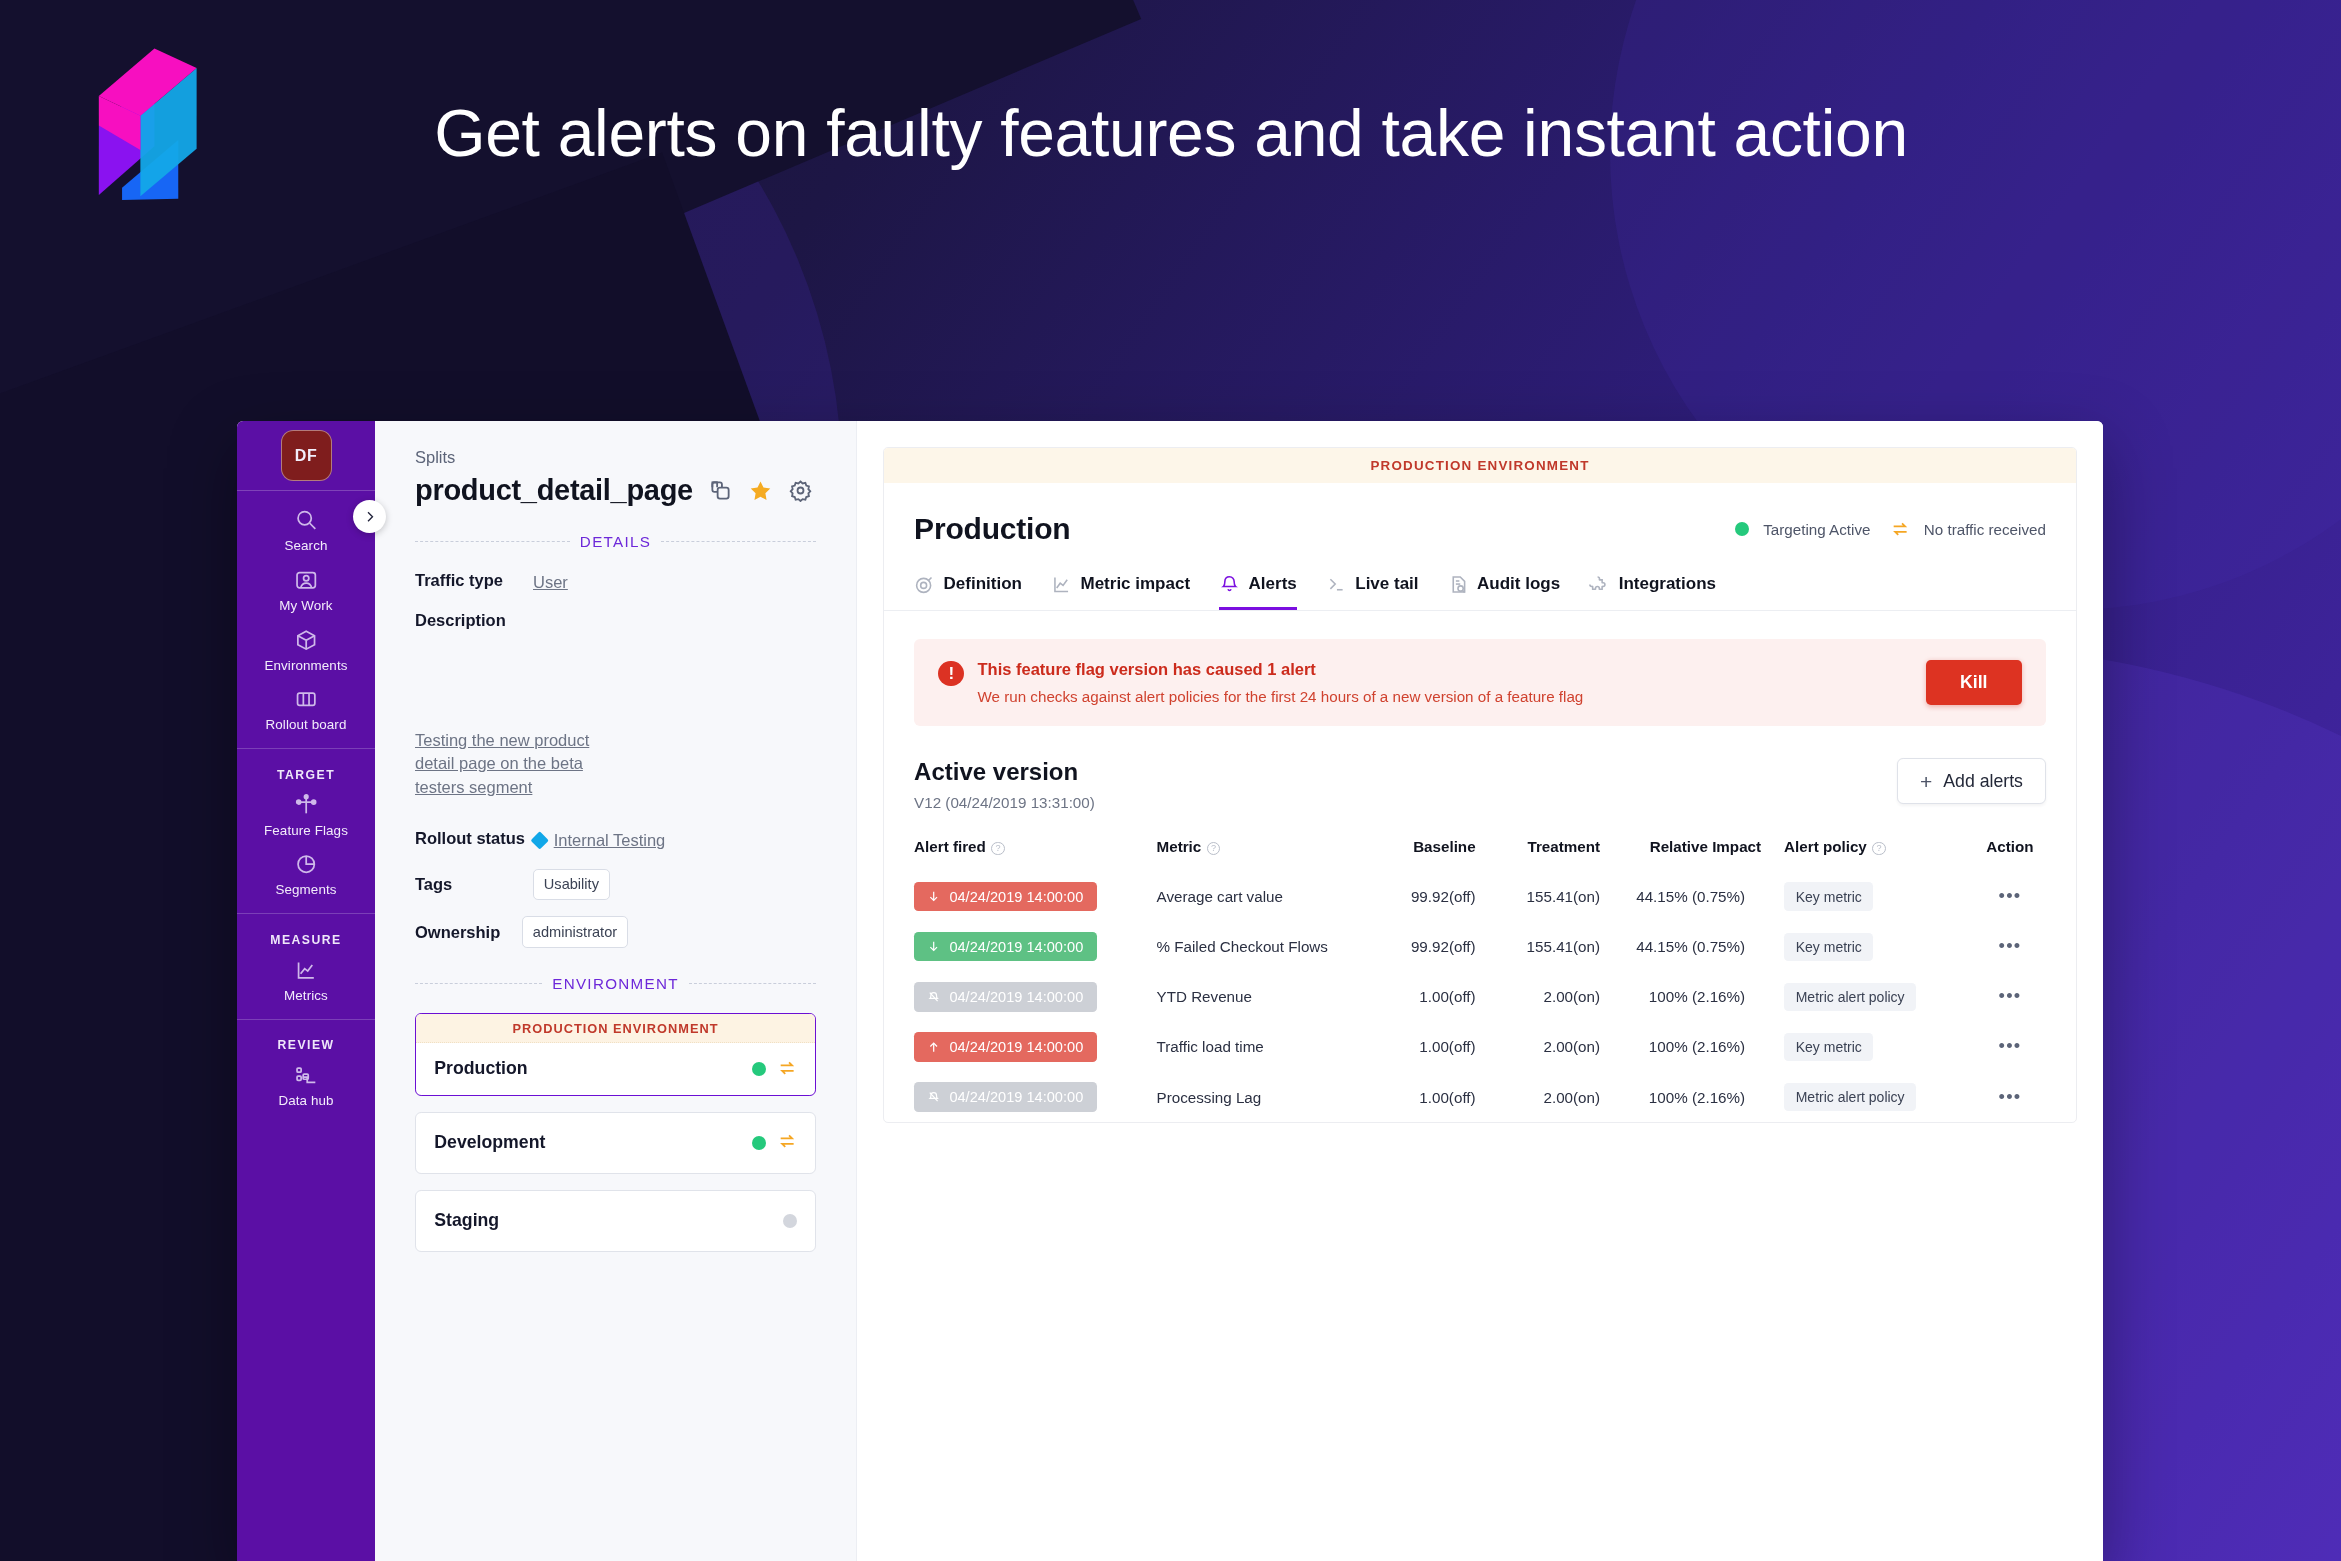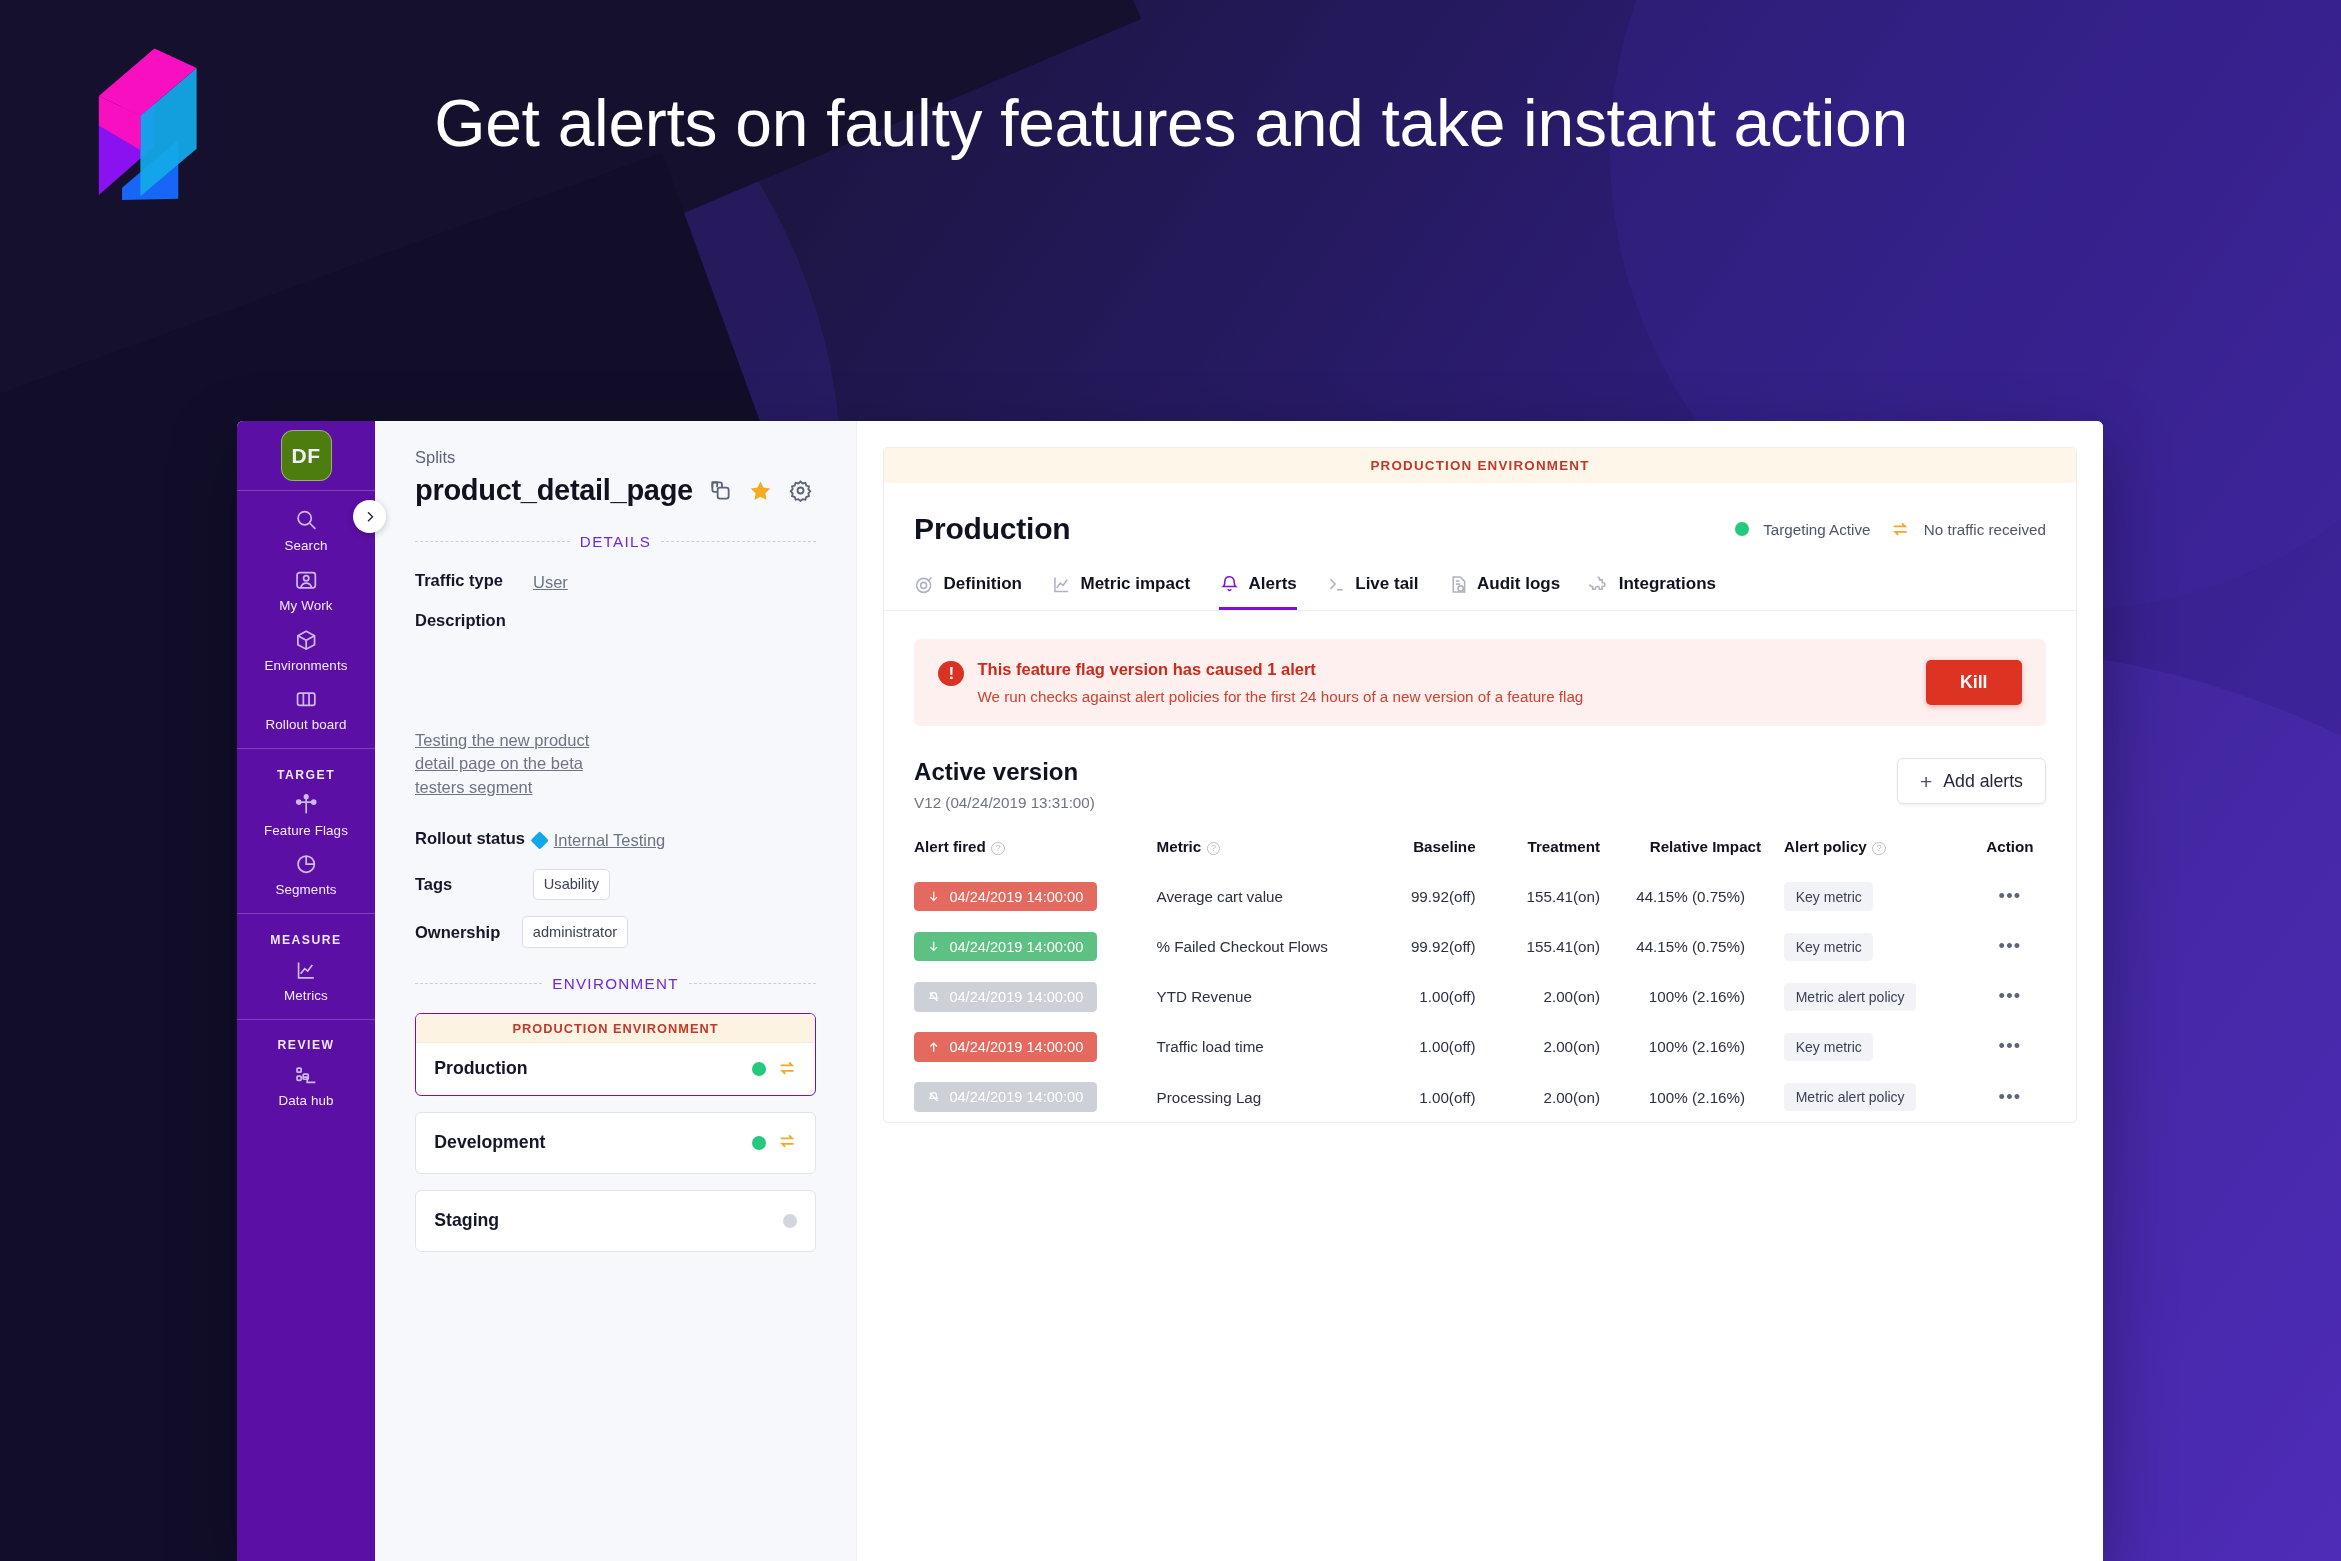--- a/index.html
+++ b/index.html
@@ -18,40 +18,40 @@
   .bg-dark-wedge2 { position:absolute; top:549px; left:-427px; width:1159px; height:1464px;
     background:#120e2a; transform: rotate(-20deg); transform-origin: top left; }
   .bg-ellipse { position:absolute; border-radius:50%; }
   .bg-e1 { width:1159px; height:1159px; left:-317px; top:-98px; background:rgba(60,38,150,0.30); }
   .bg-e2 { width:1647px; height:1464px; right:-427px; bottom:-549px; background:rgba(95,60,210,0.22); }
   .bg-e3 { width:915px; height:915px; right:-183px; top:-305px; background:rgba(70,45,175,0.20); }
 
   
   .logo { position:absolute; left:67px; top:35px; width:159px; height:165px; }
   .headline {
-    position:absolute; left:317px; top:81px; width:1708px;
+    position:absolute; left:317px; top:91px; width:1708px;
     text-align:center; color:#ffffff; font-size:66px; line-height:1.28;
     font-weight:400; letter-spacing:-0.3px;
   }
 
   
   .app {
     position:absolute; left:237px; top:421px; width:1866px; height:1140px;
     background:#ffffff; border-radius:6.1px 6.1px 0 0; overflow:hidden;
     display:flex; box-shadow: 0 24.4px 67px rgba(0,0,0,0.35);
   }
 
   
   .sidebar { width:138px; flex:0 0 138px; background:#5b0fa5; color:#fff;
      display:flex; flex-direction:column; align-items:center; }
   .avatar-wrap { height:70px; display:flex; align-items:center; justify-content:center; width:100%;
      border-bottom:0.6px solid rgba(255,255,255,0.22); }
-  .avatar { width:51px; height:51px; border-radius:12.2px; background:#4d7c0f;
+  .avatar { width:51px; height:51px; border-radius:12.2px; background:#7f1d1d;
      border:0.6px solid rgba(255,255,255,0.42); display:flex; align-items:center; justify-content:center;
-     font-size:21px; font-weight:700; letter-spacing:0.6px; color:#f2eefb; }
+     font-size:16px; font-weight:700; letter-spacing:0.6px; color:#f2eefb; }
   .nav-sec { width:100%; padding:16px 0 9.8px; border-bottom:0.6px solid rgba(255,255,255,0.20);
      display:flex; flex-direction:column; align-items:center; }
   .nav-sec:last-child { border-bottom:none; }
   .sec-label { font-size:12.2px; letter-spacing:1.5px; font-weight:700; color:#efe7fa;
      margin:2.4px 0 9.8px; }
   .nav-item { display:flex; flex-direction:column; align-items:center; gap:4.3px;
      margin-bottom:13.4px; cursor:pointer; }
   .nav-item:last-child { margin-bottom:6.1px; }
   .nav-item .ico { width:27px; height:27px; display:flex; align-items:center; justify-content:center; }
   .nav-item .ico svg { width:24.4px; height:24.4px; stroke:#cfb9ea; fill:none; stroke-width:1.7; }

